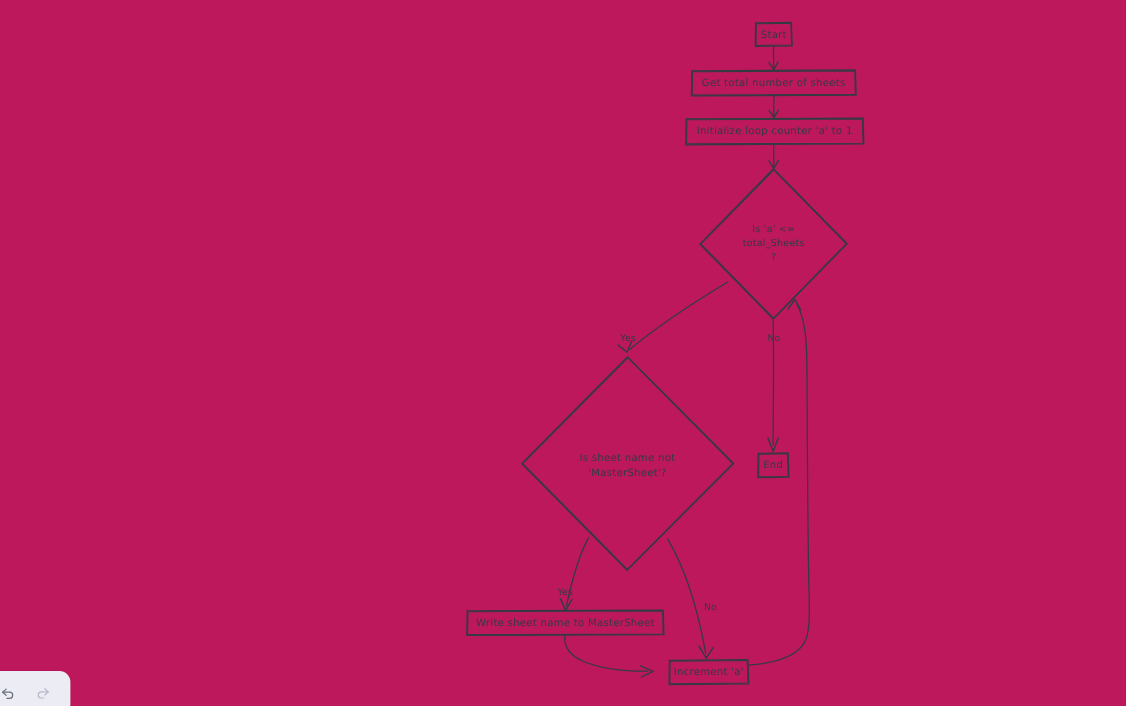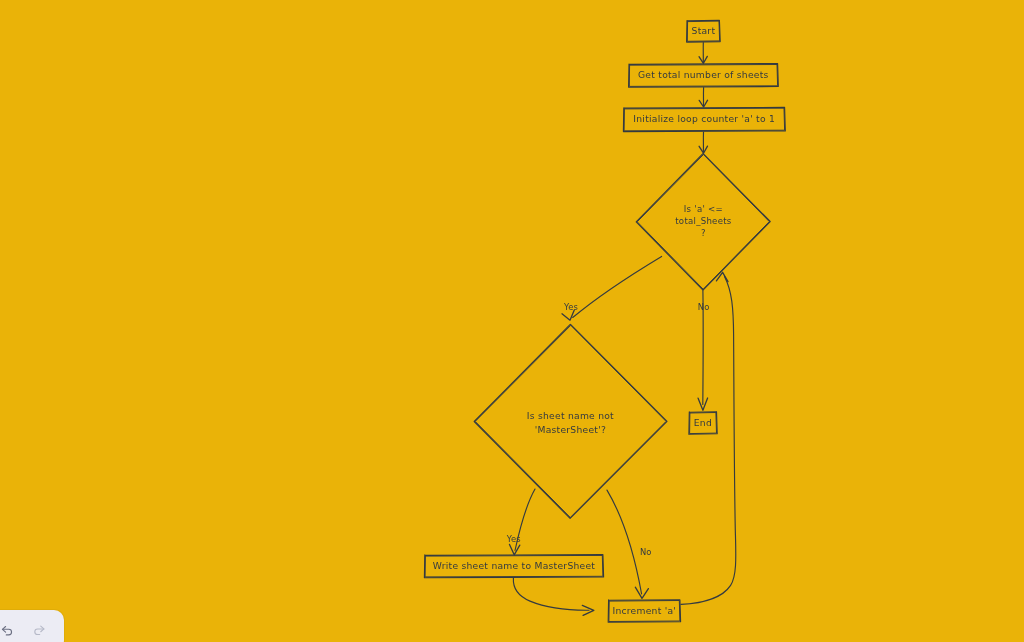--- a/index.html
+++ b/index.html
@@ -10,21 +10,21 @@
   body {
     width: 1024px;
     height: 642px;
     overflow: hidden;
     font-family: "DejaVu Sans", sans-serif;
   }
   #canvas {
     position: relative;
     width: 1024px;
     height: 642px;
-    background: #eab308;
+    background: #be185d;
   }
   svg.board {
     position: absolute;
     left: 0;
     top: 0;
     width: 1024px;
     height: 642px;
   }
   .shape-stroke {
     fill: none;

